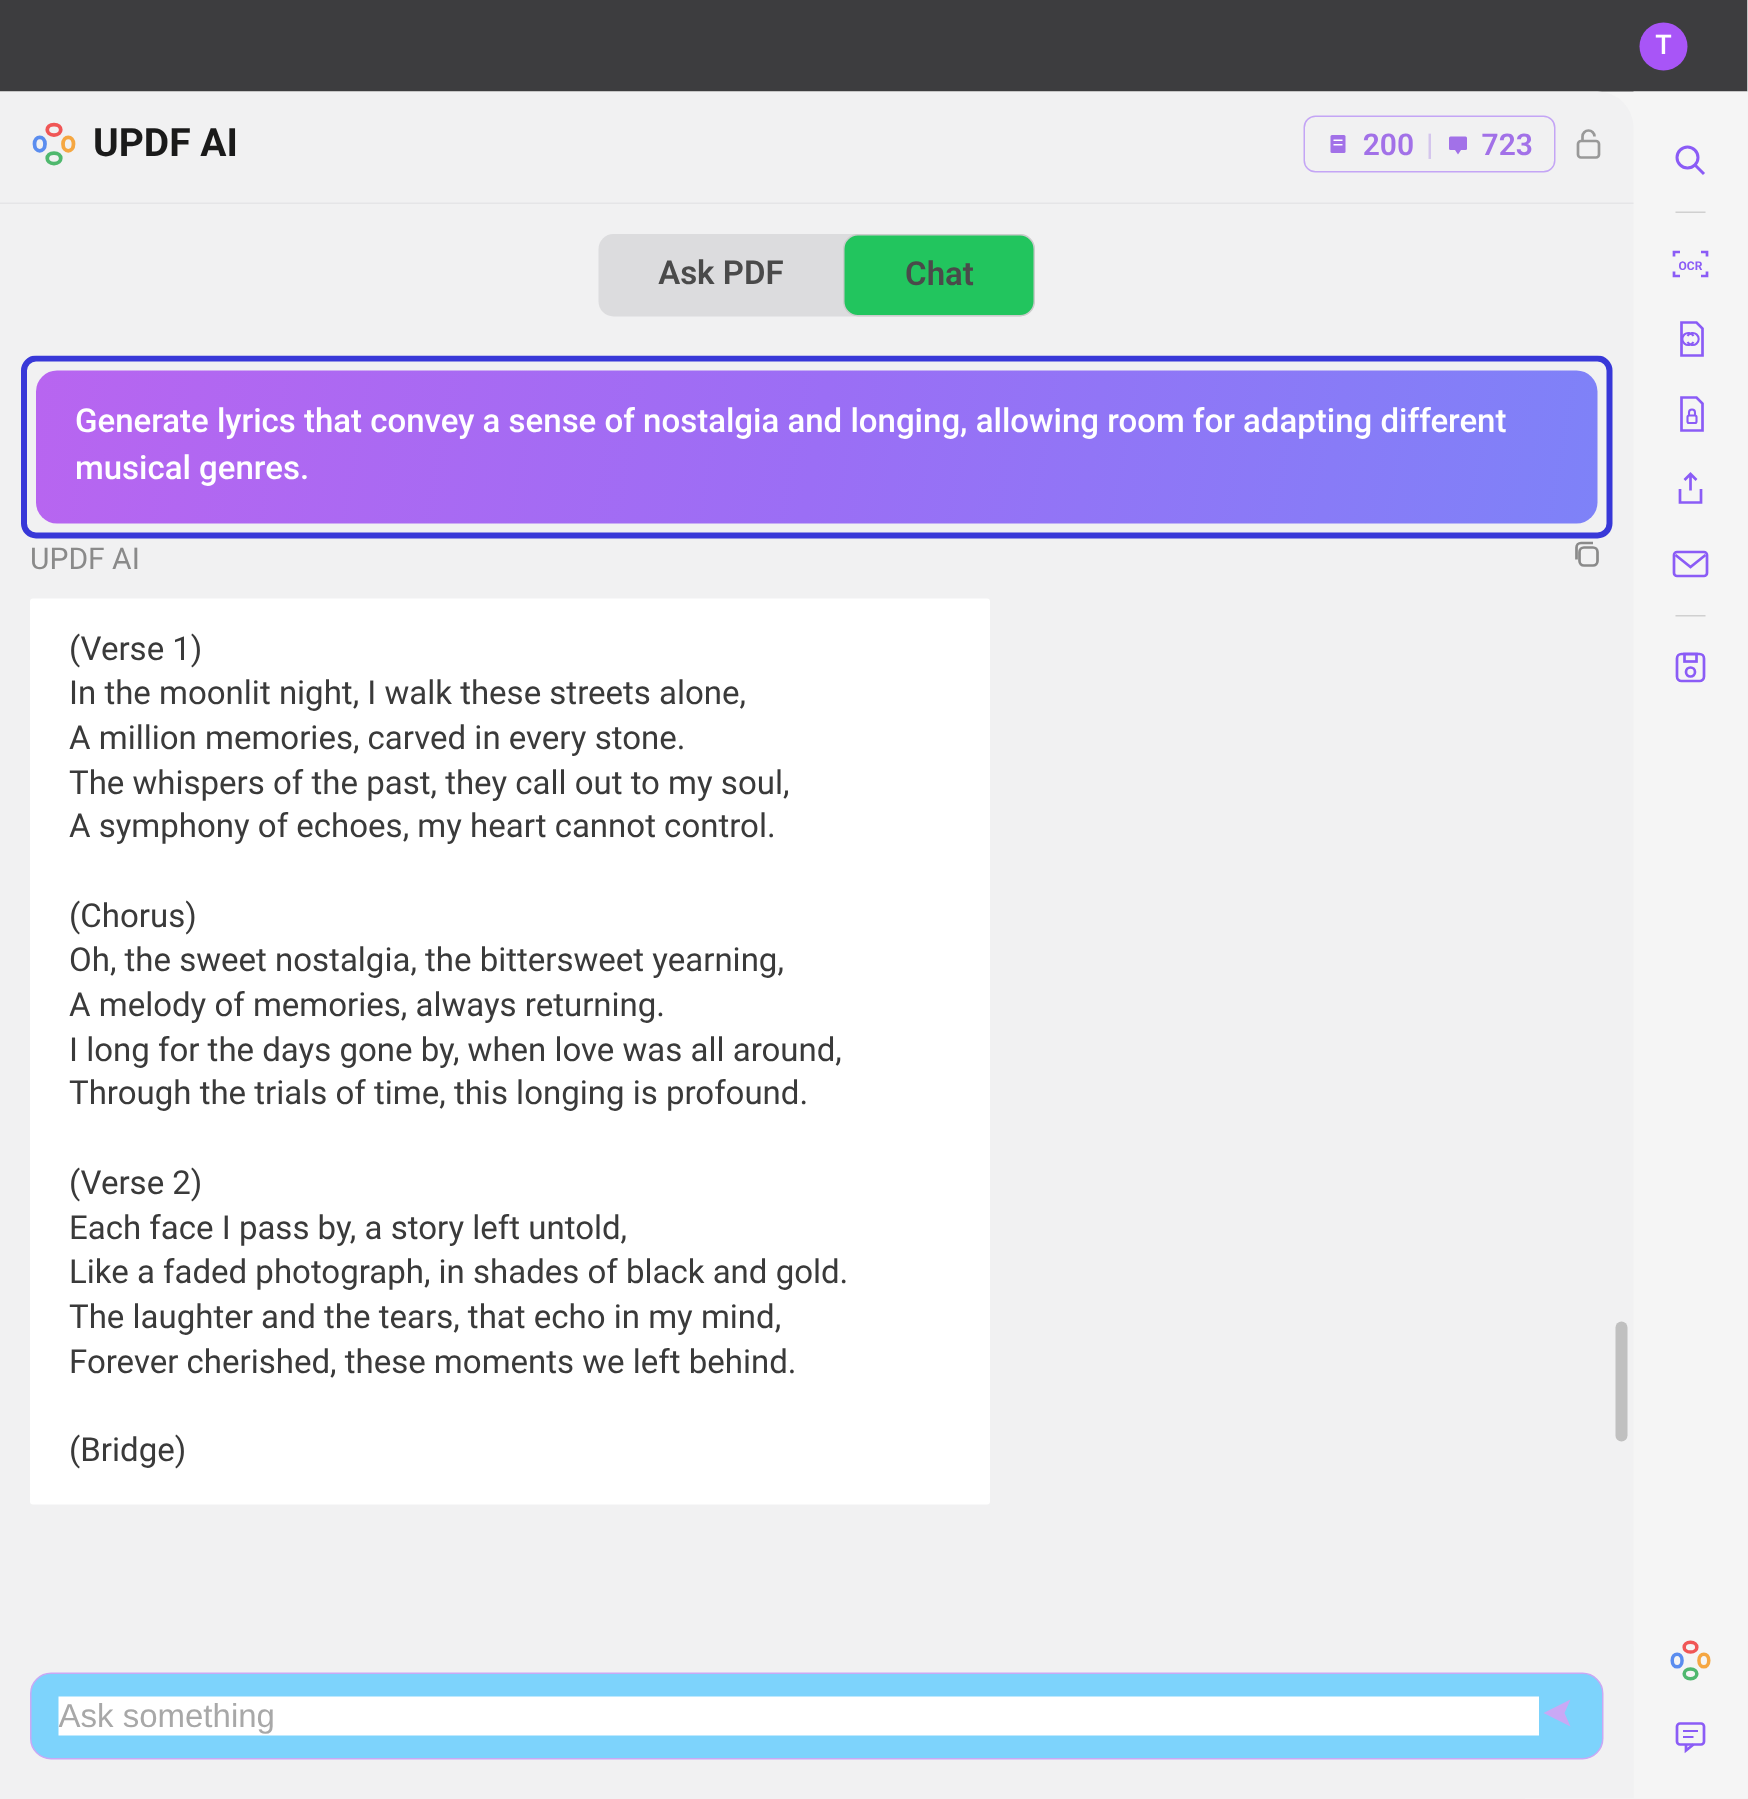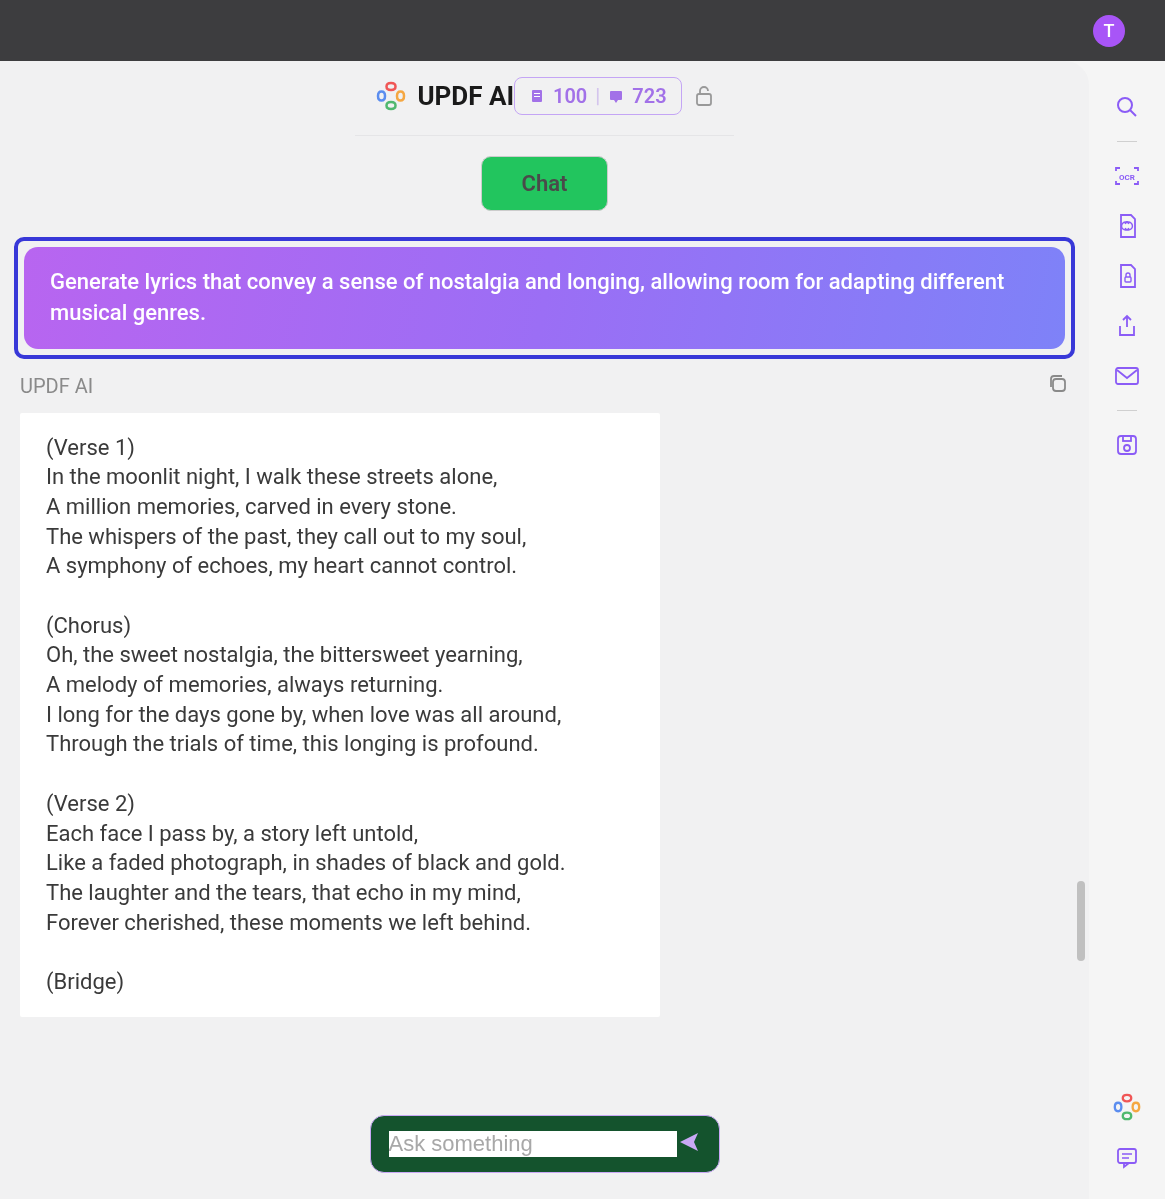--- a/index.html
+++ b/index.html
@@ -39,21 +39,20 @@
   height: 1138px;
 }
 .content {
   flex: 1;
   background: #f1f1f2;
   padding: 16px 0 0 0;
   border-top-right-radius: 24px;
   position: relative;
   display: flex;
   flex-direction: column;
-  align-items: center;
 }
 .header {
   display: flex;
   align-items: center;
   padding: 0 20px 20px 20px;
   border-bottom: 1px solid #e5e5e7;
 }
 .logo {
   width: 32px;
   height: 32px;
@@ -123,21 +122,20 @@
 }
 .chat-scroll {
   flex: 1;
   overflow-y: auto;
   padding: 0 20px;
 }
 .user-msg-wrap {
   border: 4px solid #3838d8;
   border-radius: 10px;
   padding: 6px;
-  margin-bottom: 14px;
   margin-left: -6px;
   margin-right: -6px;
 }
 .user-msg {
   background: linear-gradient(100deg, #b865f0 0%, #9b6ef5 50%, #7e82f8 100%);
   color: white;
   padding: 20px 26px;
   border-radius: 14px;
   font-size: 22px;
   line-height: 1.4;
@@ -198,21 +196,21 @@
   color: #2a2a2a;
   flex: 1;
 }
 .chevron {
   color: #aaa;
   font-size: 12px;
 }
 .input-row {
   display: flex;
   align-items: center;
-  background: #14532d;
+  background: #7dd3fc;
   border: 1.5px solid #c9a8f5;
   border-radius: 14px;
   padding: 14px 18px;
 }
 .input-field {
   flex: 1;
   border: none;
   outline: none;
   font-size: 22px;
   color: #333;
@@ -282,37 +280,38 @@
         </svg>
       </div>
       <div class="title">UPDF AI</div>
       <div class="badges">
         <div class="badge-box">
           <svg class="mini-icon" viewBox="0 0 16 16" fill="currentColor">
               <rect x="3" y="2" width="10" height="12" rx="1"></rect>
               <rect x="5" y="5" width="6" height="1" fill="white"></rect>
               <rect x="5" y="8" width="6" height="1" fill="white"></rect>
             </svg>
-          <span>100</span>
+          <span>200</span>
           <span class="badge-sep">|</span>
           <svg class="mini-icon" viewBox="0 0 16 16" fill="currentColor">
               <rect x="2" y="3" width="12" height="9" rx="1"></rect>
               <path d="M6 12 L8 15 L10 12 Z"></path>
             </svg>
           <span>723</span>
         </div>
         <svg class="lock-icon" viewBox="0 0 20 22" fill="none" stroke="currentColor" stroke-width="1.8">
           <rect x="3" y="9" width="14" height="11" rx="2"></rect>
           <path d="M6 9 V6 a4 4 0 0 1 8 0"></path>
         </svg>
       </div>
     </div>
 
     <div class="tabs">
       <div class="tab-group">
+        <div class="tab">Ask PDF</div>
         <div class="tab active">Chat</div>
       </div>
     </div>
 
     <div class="chat-scroll">
       <div class="user-msg-wrap">
         <div class="user-msg">Generate lyrics that convey a sense of nostalgia and longing, allowing room for adapting different musical genres.</div>
       </div>
 
       <div class="ai-label-row">

